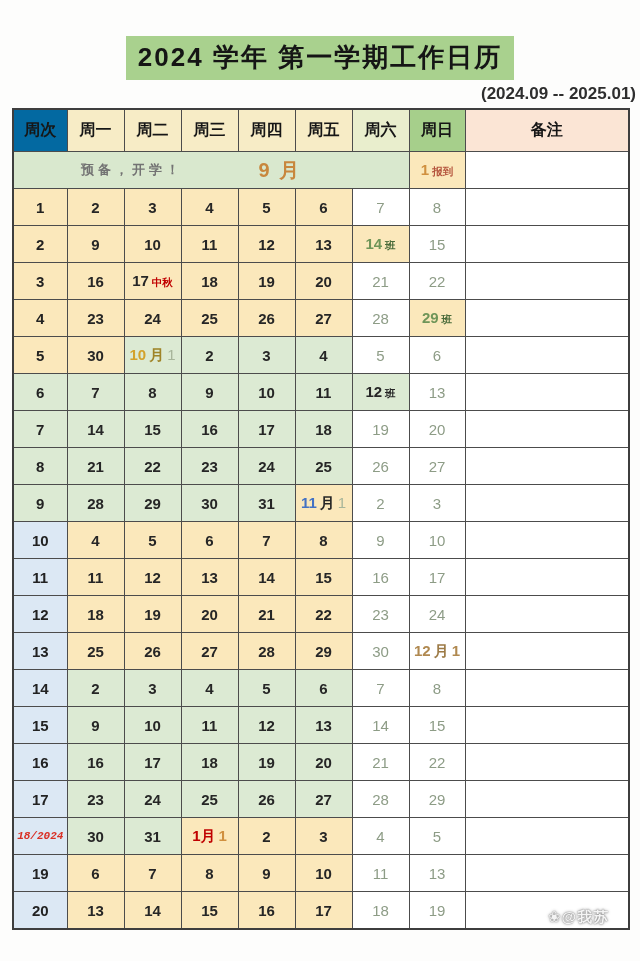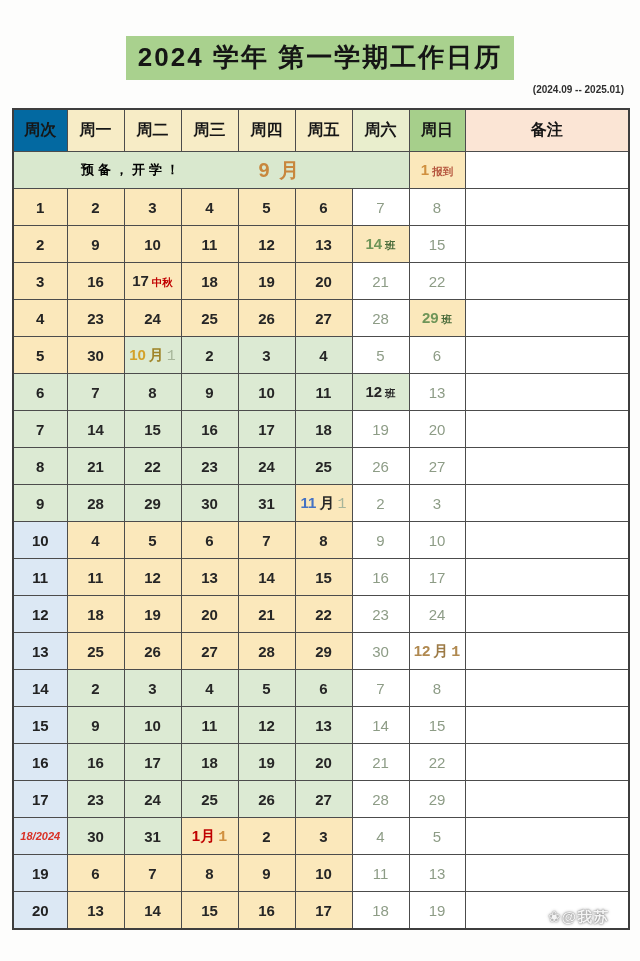--- a/index.html
+++ b/index.html
@@ -5,21 +5,21 @@
   html,body{margin:0;padding:0;}
   body{
     width:640px;height:961px;position:relative;background:#fdfdfc;
     font-family:"Liberation Sans","DejaVu Sans",sans-serif;color:#262626;
   }
   .title-wrap{text-align:center;padding-top:36px;}
   .title{
     display:inline-block;background:#a9d18e;color:#151515;
     font-size:26px;font-weight:700;letter-spacing:2px;padding:5px 12px;line-height:1.3;
   }
-  .subtitle{text-align:right;padding:4px 16px 0 0;font-size:10px;color:#2e2e2e;font-weight:700;}
+  .subtitle{text-align:right;padding:4px 4px 0 0;font-size:17px;color:#2e2e2e;font-weight:700;}
   table.cal{
     position:absolute;left:12px;top:108px;width:616px;
     border-collapse:collapse;table-layout:fixed;
     border:2px solid #3e3e3e;
   }
   .cal th,.cal td{
     border:1px solid #4c4c4c;text-align:center;vertical-align:middle;
     padding:0;overflow:hidden;white-space:nowrap;
   }
   .cal thead th{height:41px;font-size:16px;font-weight:700;color:#161616;}
@@ -31,42 +31,42 @@
   .h-sun{background:#a6cf8b;color:#4f7a39;}
   .h-remark{background:#fbe5d5;}
   
   .bg-y{background:#fbe8bb;}
   .bg-g{background:#dcead3;margin-top:20px;}
   .bg-w{background:#ffffff;}
   .bg-b{background:#dce8f4;}
   .bg-m{background:#d9e8ce;}
   
   .week-label{font-size:14px;font-weight:700;color:#222;}
-  .week-label.red{color:#d93025;font-size:11px;font-style:italic;}
+  .week-label.red{color:#d93025;font-size:11px;font-style:italic;font-family:Liberation Mono, monospace;}
   
   .dk{color:#262626;font-weight:700;}
   .we{color:#8d9c86;font-weight:400;}
   .rd{color:#c00000;font-weight:700;text-align:right;}
   .or{color:#d0903f;font-weight:700;}
   .gd{color:#d3a22b;font-weight:700;}
   .gd2{color:#9f8428;font-weight:700;}
   .bl{color:#4472c4;font-weight:700;}
   .tn{color:#b08950;font-weight:700;}
   .tn2{color:#9c7a45;font-weight:700;}
   .pl{color:#a7b59a;font-weight:400;}
   .gn{color:#6f9558;font-weight:700;}
   .gn2{color:#4a6b3a;font-weight:700;}
   .rb{color:#b4533c;font-weight:700;}
   .sm{font-size:10.5px;}
-  .part + .part{margin-left:3px;font-family:Liberation Mono, monospace;}
+  .part + .part{margin-left:3px;}
   
   .month-banner{position:relative;}
   .mb-note{
     position:absolute;left:17%;top:50%;transform:translateY(-50%);
-    font-size:13px;color:#000000;font-weight:700;letter-spacing:4px;
+    font-size:13px;color:#737373;font-weight:700;letter-spacing:4px;
   }
   .mb-month{
     position:absolute;left:62%;top:50%;transform:translateY(-50%);
     font-size:20px;color:#c8873d;font-weight:700;letter-spacing:2px;
   }
   .watermark{
     position:absolute;left:548px;top:908px;font-size:15px;font-weight:700;
     color:rgba(255,255,255,0.92);letter-spacing:1px;
     text-shadow:0 0 3px rgba(110,110,110,0.85),0 0 1px rgba(90,90,90,0.9);
   }

